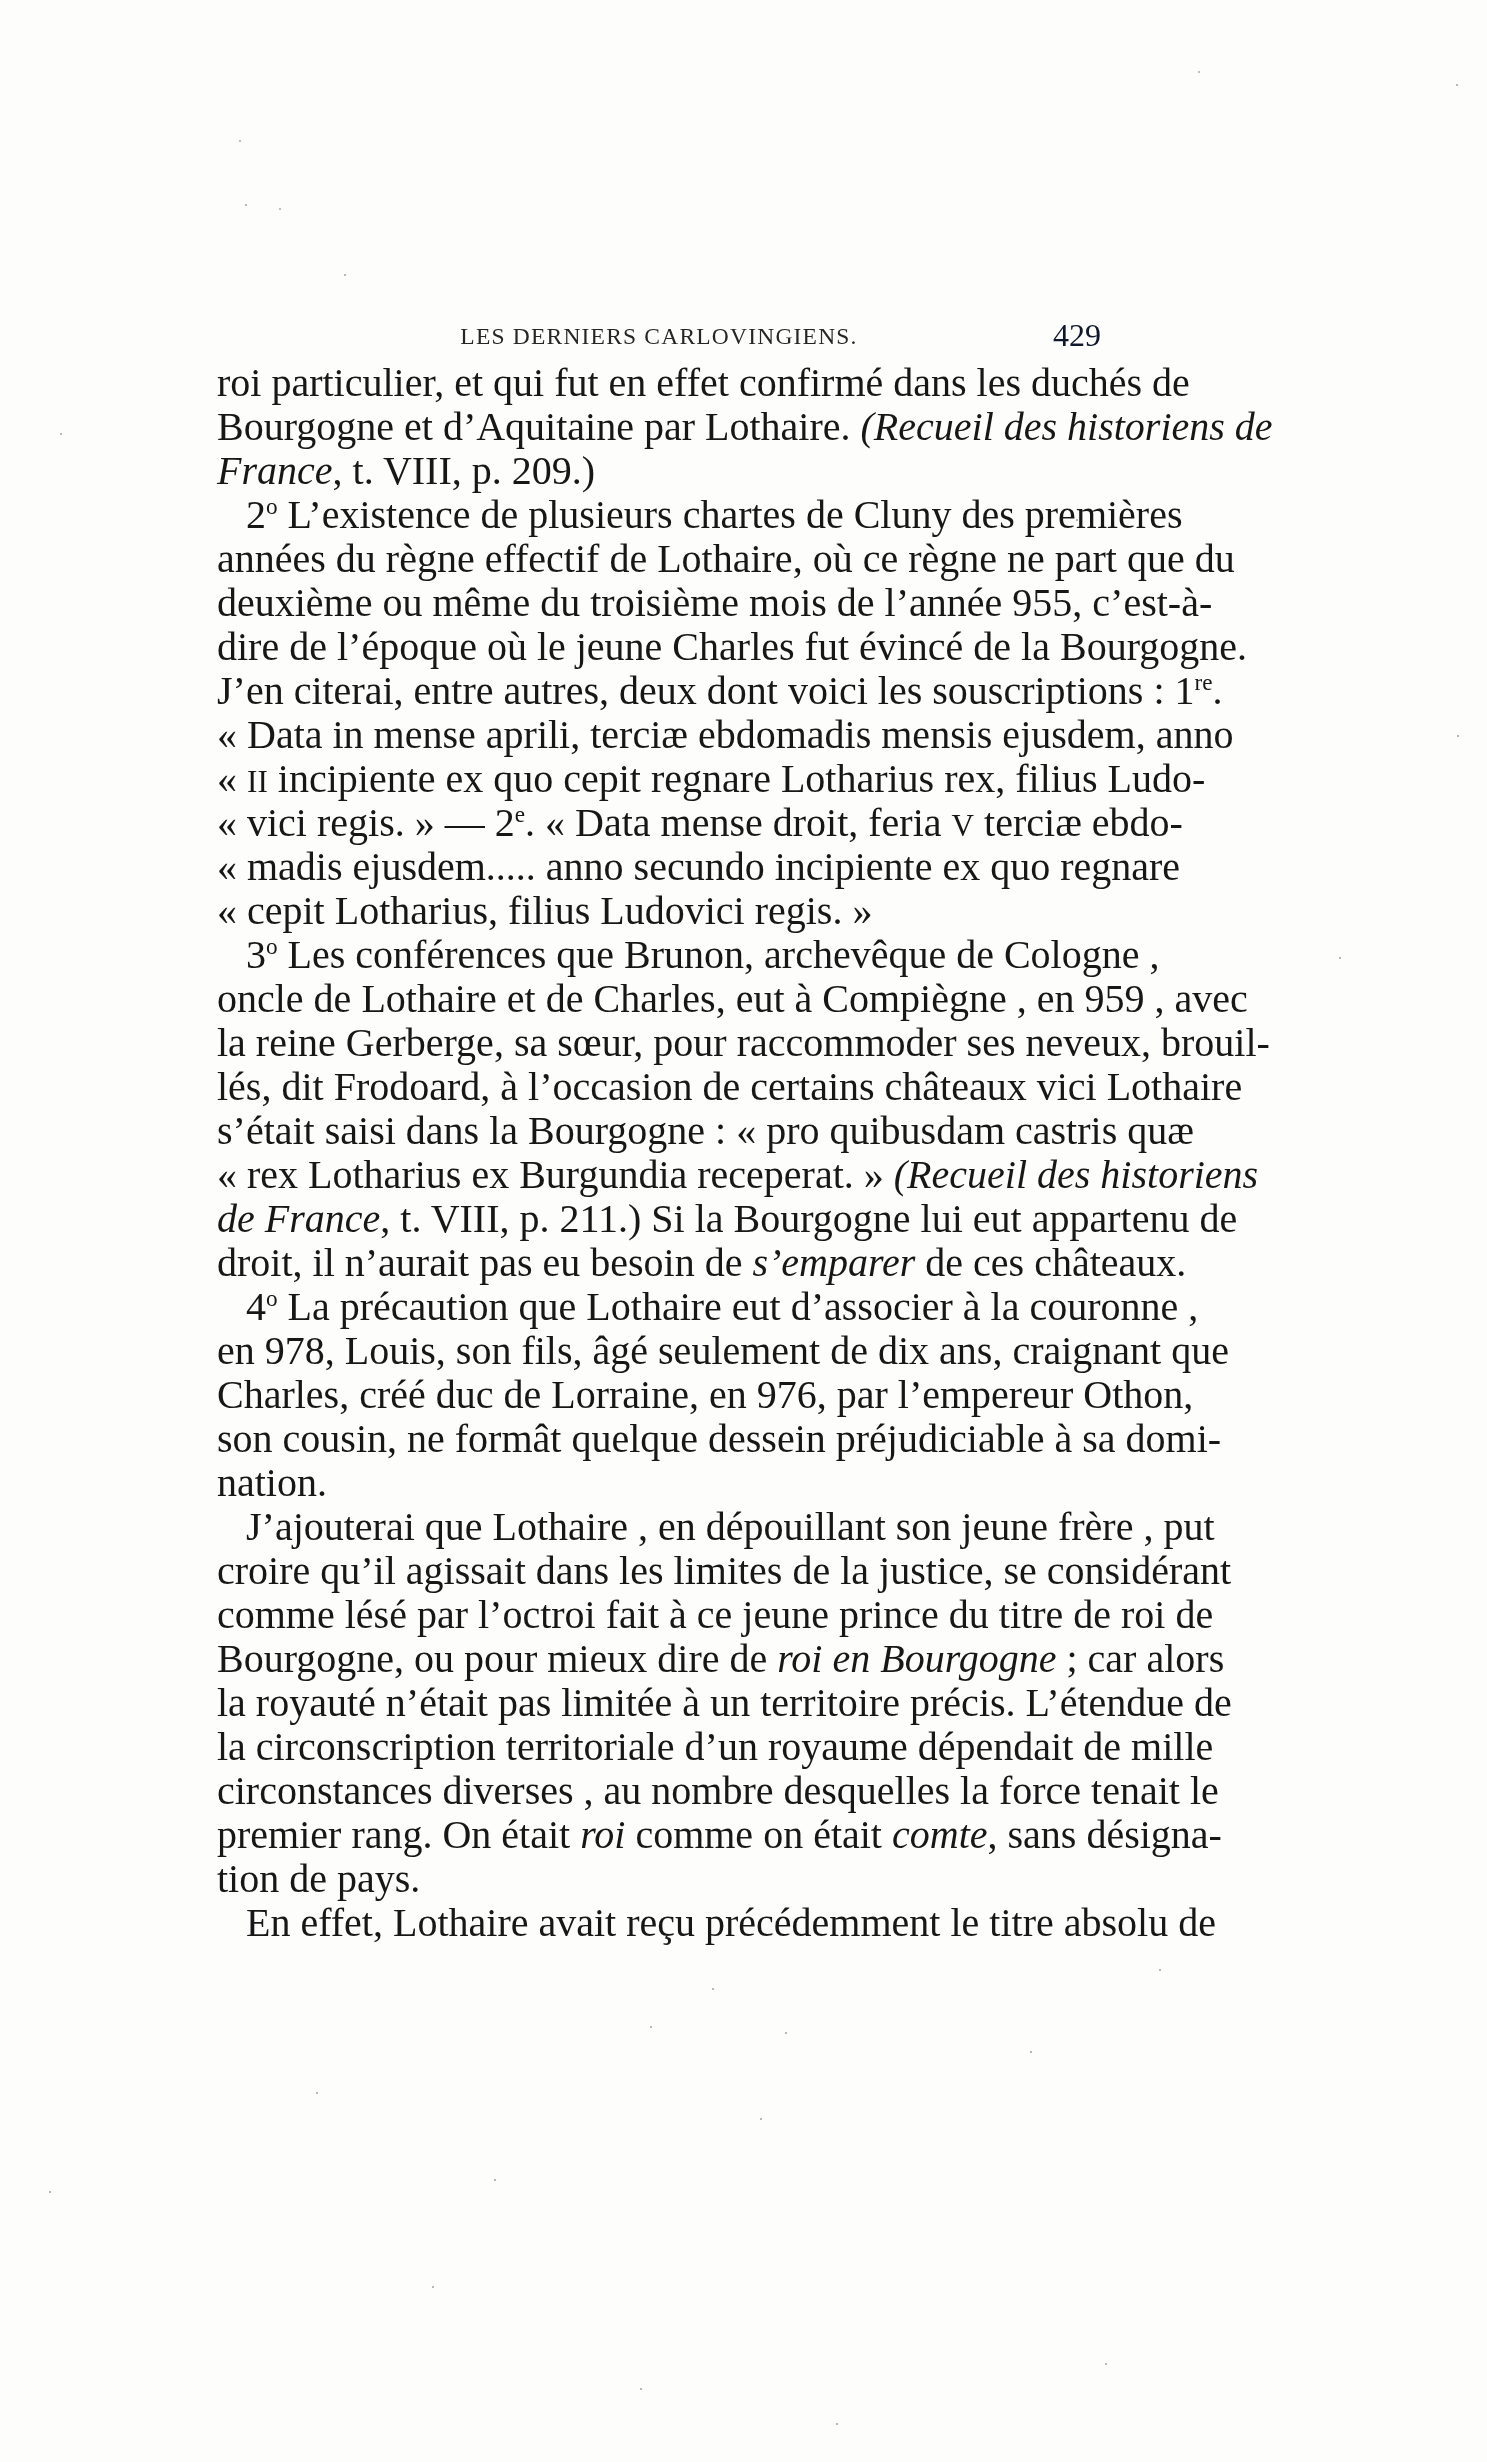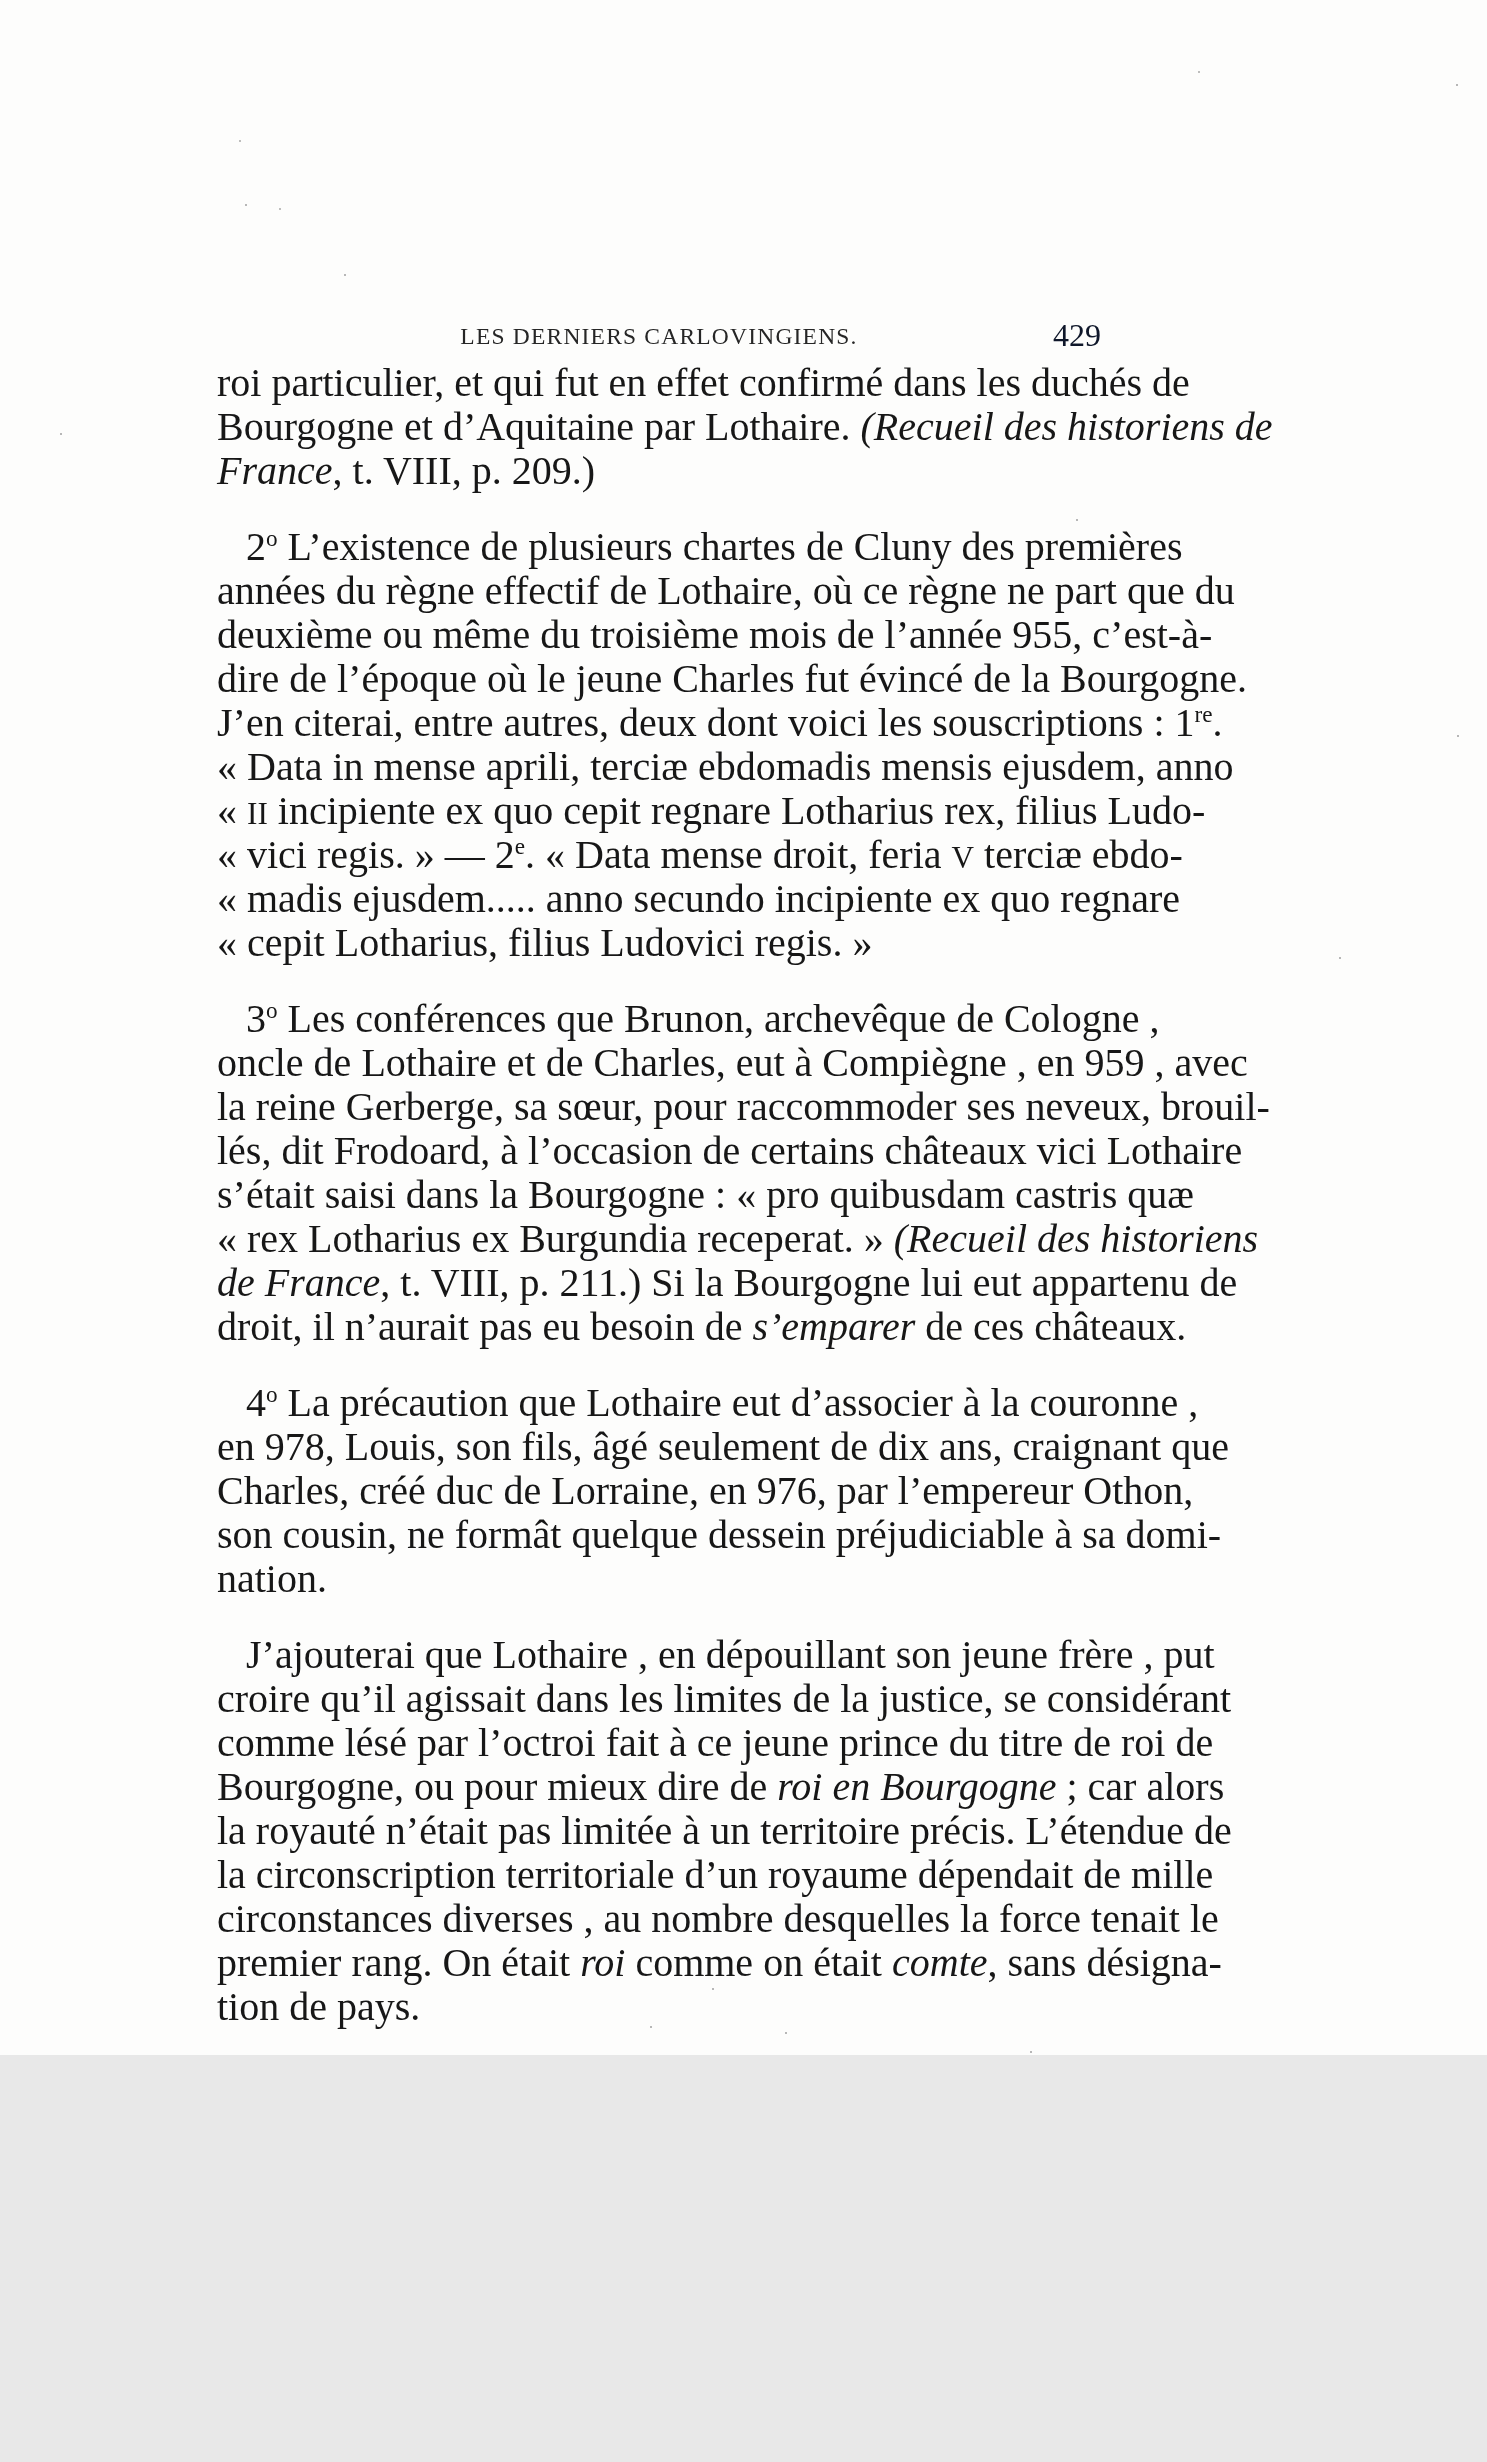--- a/index.html
+++ b/index.html
@@ -1,18 +1,18 @@
 <!DOCTYPE html>
 <html style="font-size:13px"><head>
 <meta charset="utf-8">
 <style>
   html,body{margin:0;padding:0;background:#e8e8e8;}
   .page{
     position:relative;
-    width:1487px;height:2055px;
+    width:1487px;height:2462px;
     background:#fdfdfc;
     font-family:"Liberation Serif","DejaVu Serif",serif;
     color:#161616;
     overflow:hidden;
   }
   .running-header{
     position:absolute;left:217px;top:320px;width:884px;height:37px;
   }
   .header-title{
     position:absolute;left:0;right:0;top:3.2px;
@@ -30,21 +30,21 @@
     font-size:40px;line-height:44px;
     color:#171717;
   }
   .line{
     text-align:justify;
     text-align-last:justify;
     height:44px;
     white-space:nowrap;
   }
   .line.noj{text-align-last:left;}
-  .line.indent{padding-left:29px;margin-top:32px;}
+  .line.indent{padding-left:29px;}
   .it{font-style:italic;}
   .sup{vertical-align:super;font-size:0.58em;line-height:0;}
   .sc{text-transform:uppercase;font-size:0.78em;}
   .speck{position:absolute;background:#7d7d7d;border-radius:50%;opacity:.65;}
 </style>
 </head>
 <body>
 
 <div class="page">
 

